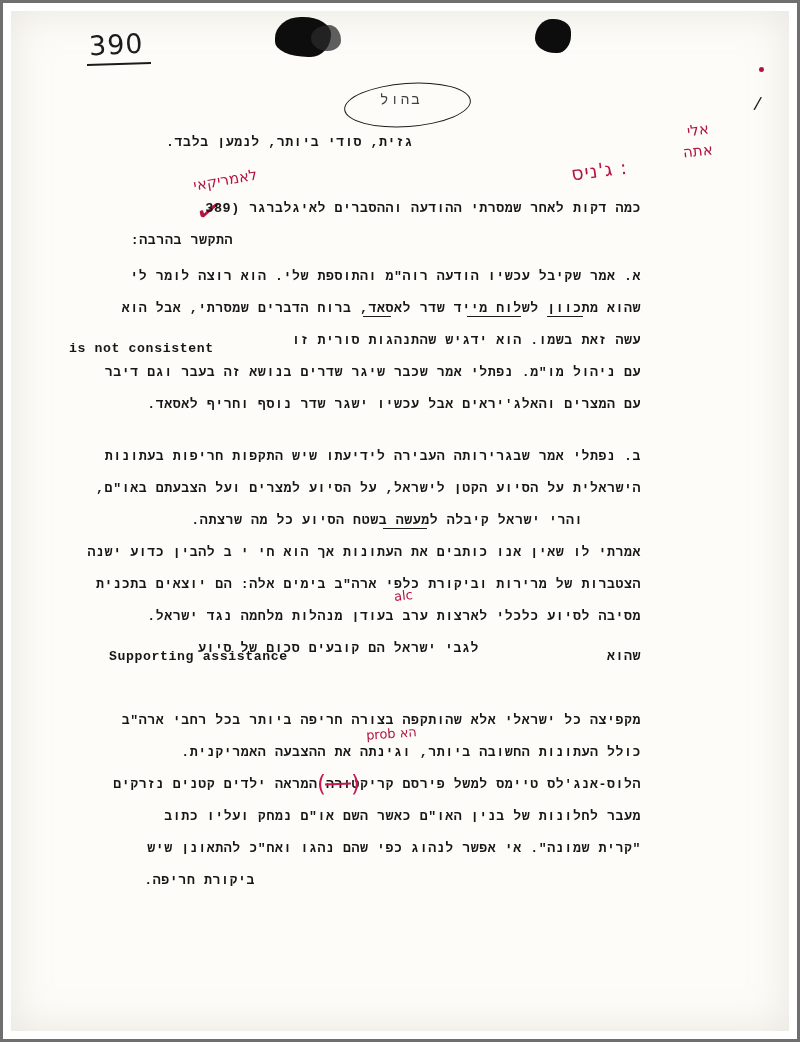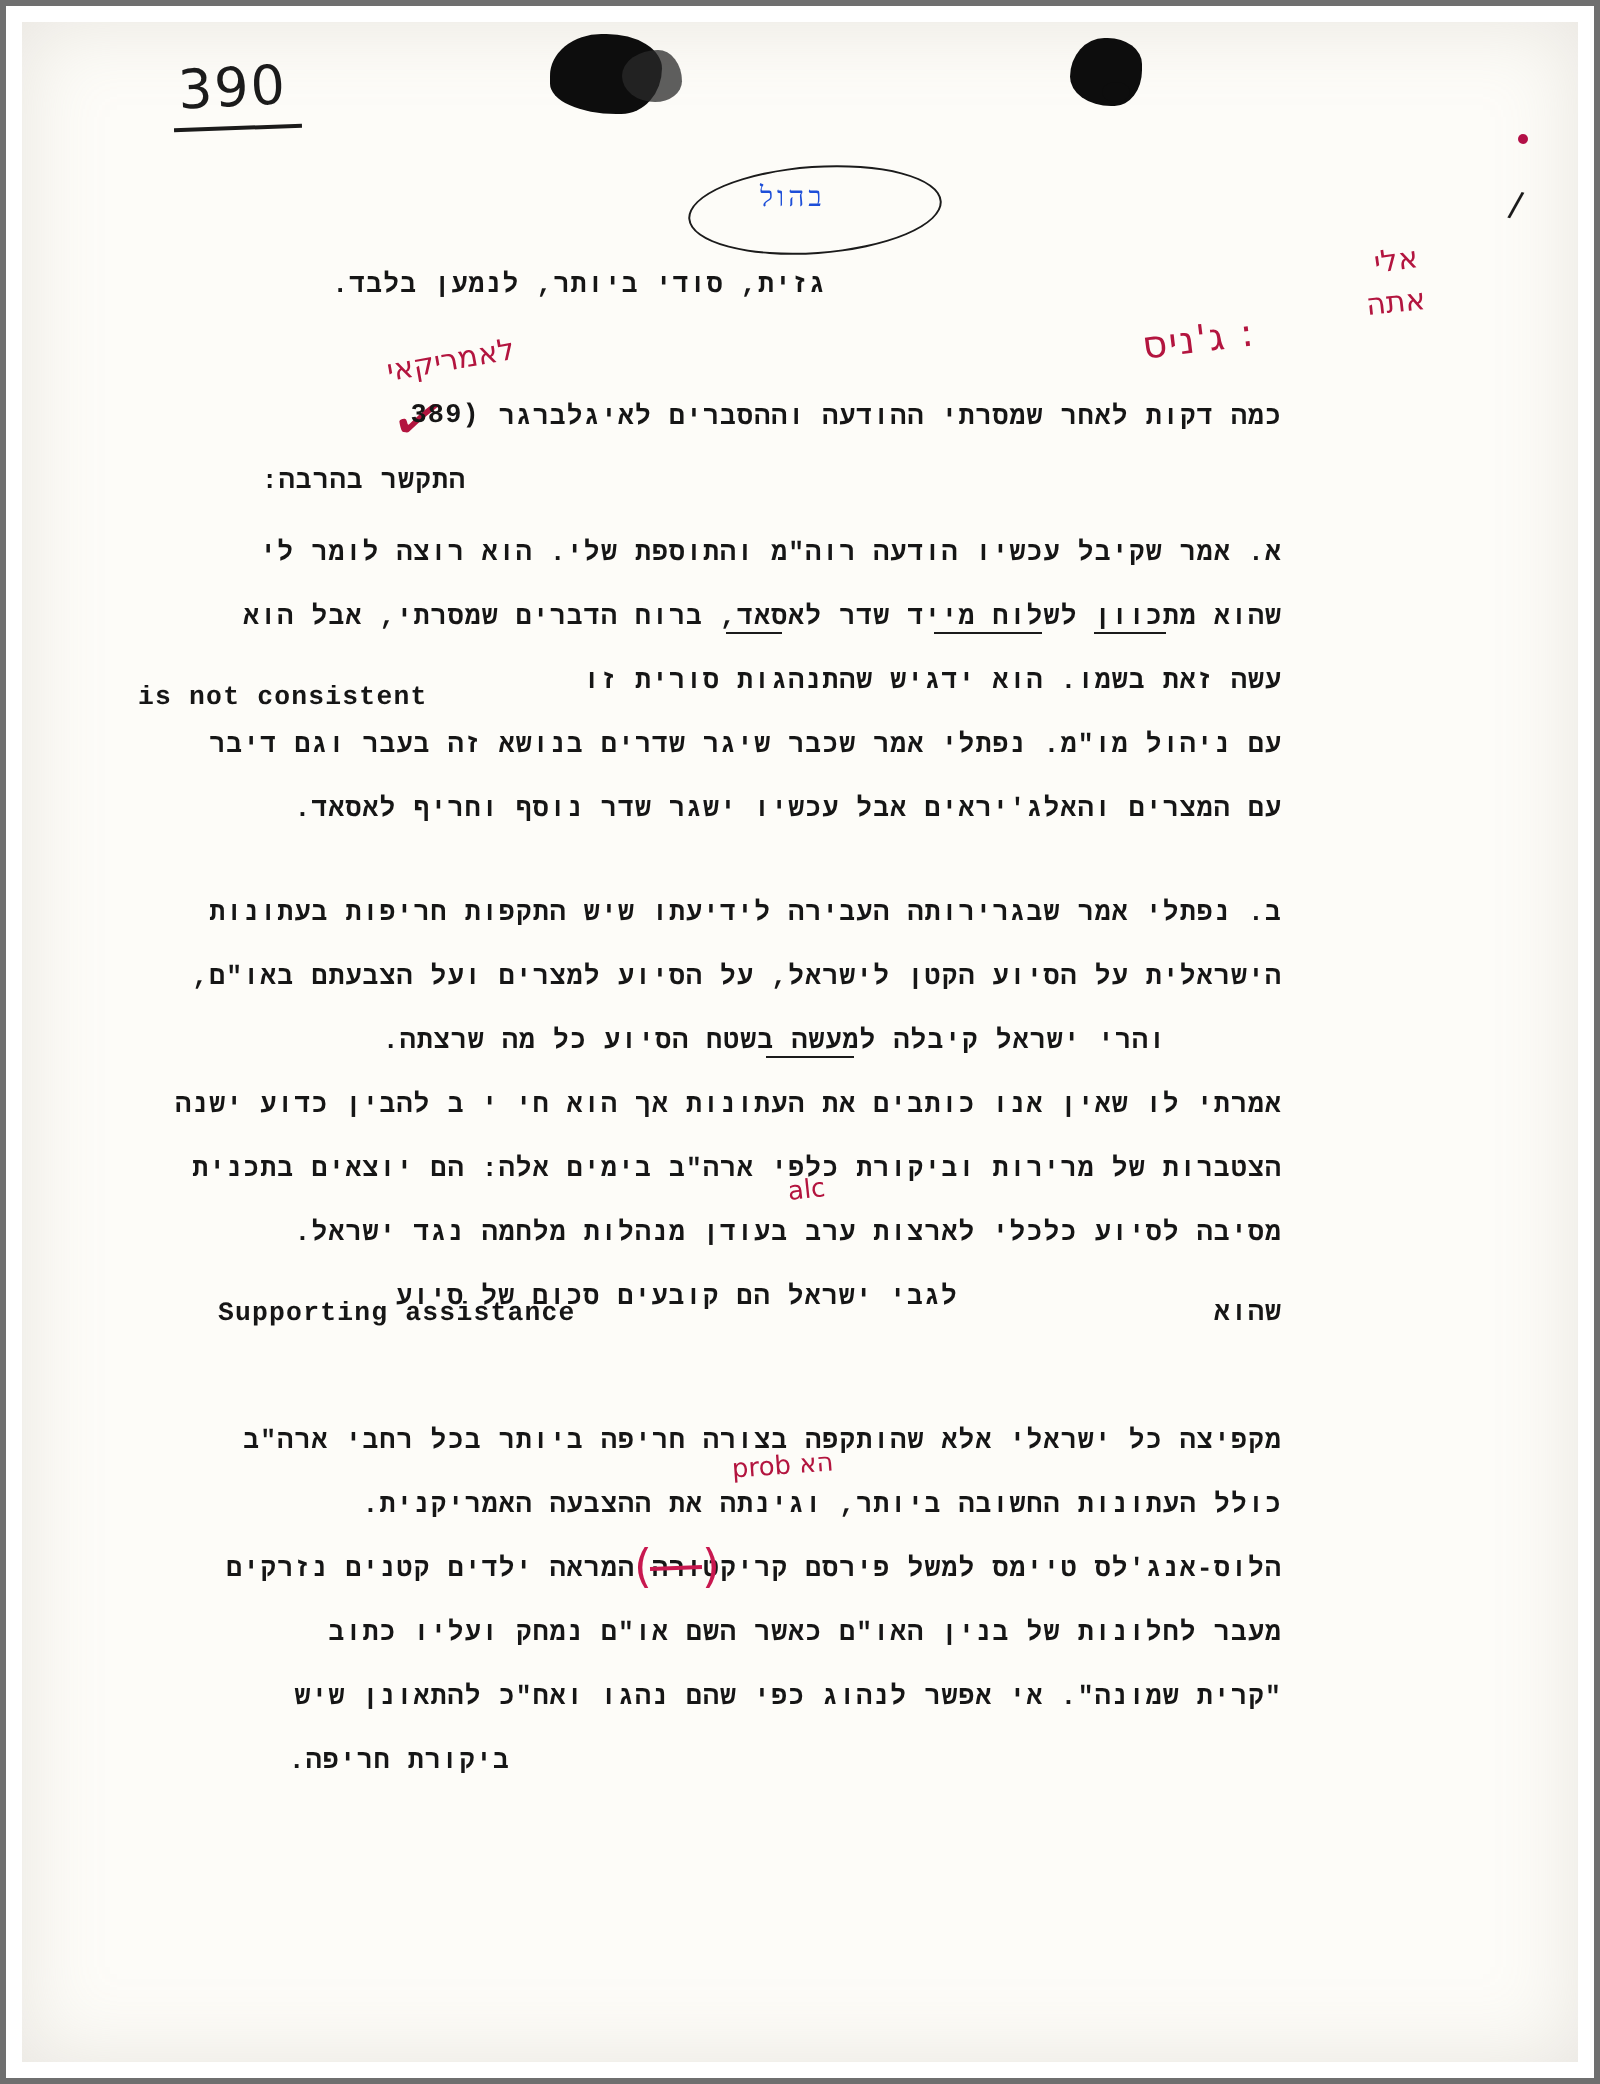--- a/index.html
+++ b/index.html
@@ -119,24 +119,24 @@
     width: 125px;
     height: 42px;
     border: 1.6px solid #1b1b1b;
     border-radius: 50%;
     transform: rotate(-4deg);
   }
   .urgent-text {
     position: absolute;
     left: 36px;
     top: 9px;
-    font-family: Liberation Serif, serif;
+    font-family: Liberation Mono, monospace;
     font-size: 14px;
     letter-spacing: 2px;
-    color: #1d4ed8;
+    color: #404040;
     direction: rtl;
   }
   .hw-r1 {
     left: 676px;
     top: 110px;
     font-size: 15px;
     transform: rotate(-8deg);
     color: #b3153f;
   }
   .hw-r2 {

